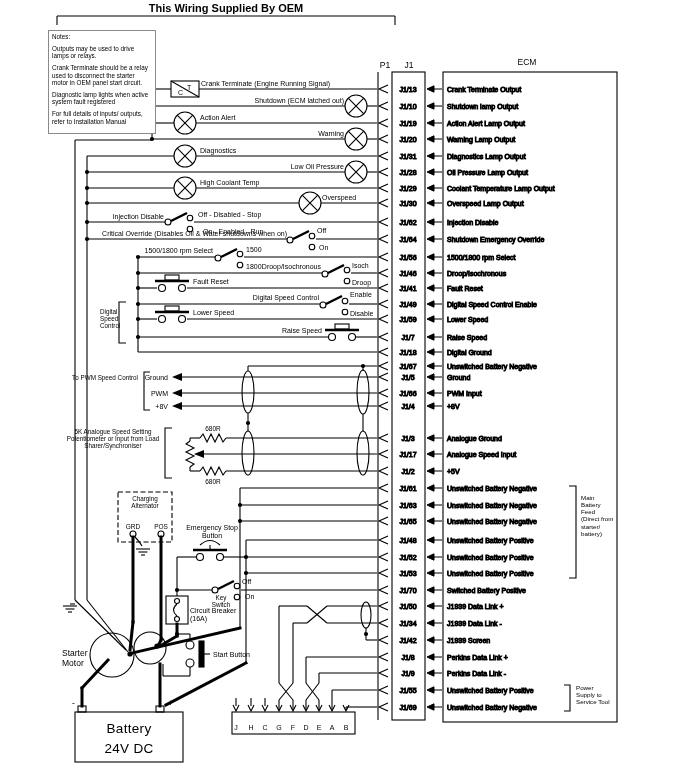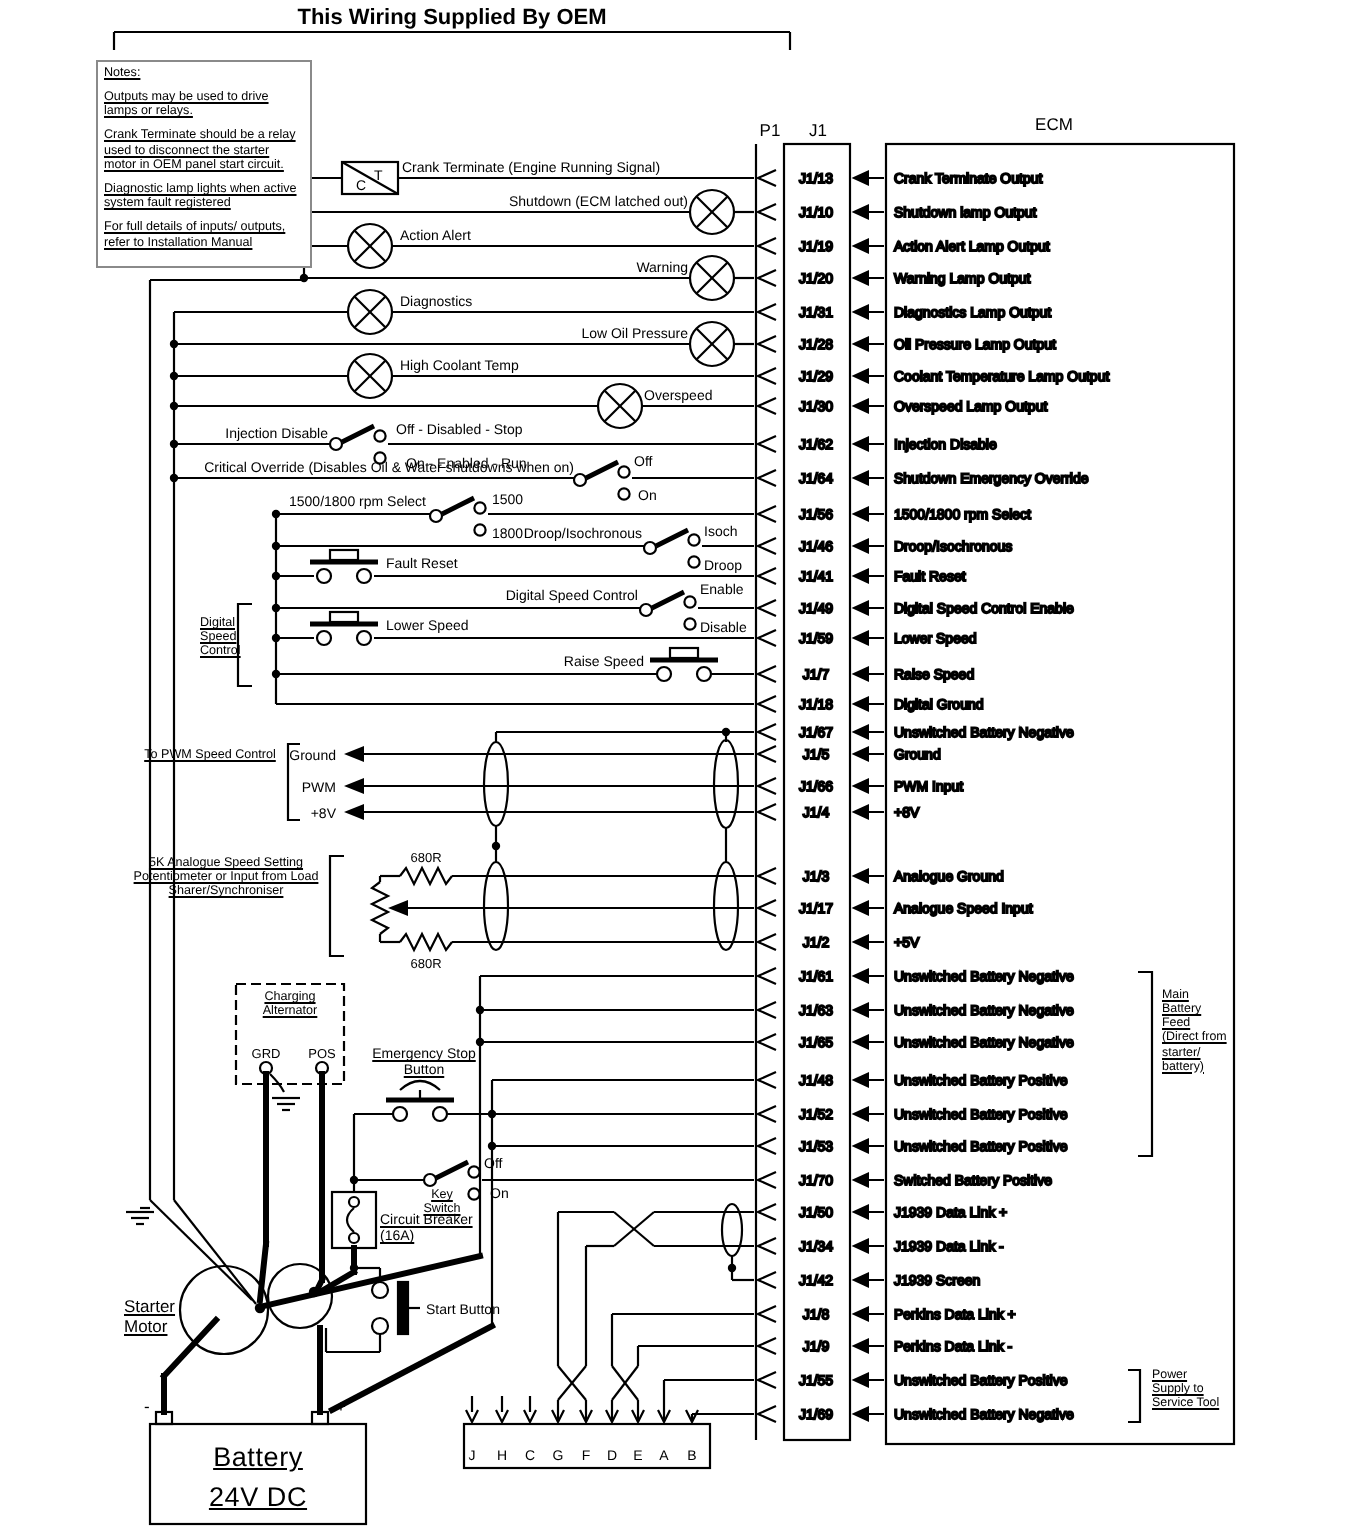--- a/index.html
+++ b/index.html
@@ -3,21 +3,21 @@
 <meta charset="utf-8">
 <style>
   html,body{margin:0;padding:0;background:#fff;}
   #stage{position:relative;width:673px;height:767px;background:#fff;overflow:hidden;
          font-family:"Liberation Sans",sans-serif;color:#000;}
   svg{position:absolute;left:0;top:0;}
   svg text{font-family:"Liberation Sans",sans-serif;fill:#000;font-size:7px;}
   svg text.t85{font-size:8.5px;}
   svg text.title{font-size:11px;font-weight:600;}
   svg text.t65{font-size:6.5px;}
-  .ov{position:absolute;font-family:"Liberation Sans",sans-serif;color:#000;text-decoration:underline;}
+  .ov{position:absolute;font-family:"Liberation Sans",sans-serif;color:#000;}
   .notes{left:48px;top:30px;width:100px;height:98px;border:1px solid #8a8a8a;
          font-size:6.3px;line-height:1.18;padding:2px 3px;background:#fff;}
   .notes p{margin:0 0 4.5px 0;}
   .c{text-align:center;}
   .fs62{font-size:6.2px;line-height:1.15;}
   .fs63{font-size:6.3px;line-height:1.15;}
   .fs7{font-size:7px;line-height:1.15;}
   .fs8{font-size:8px;line-height:1.2;}
   .fs85{font-size:8.5px;line-height:1.2;}
   .battery-text{font-size:13.5px;line-height:1.45;letter-spacing:.3px;}

